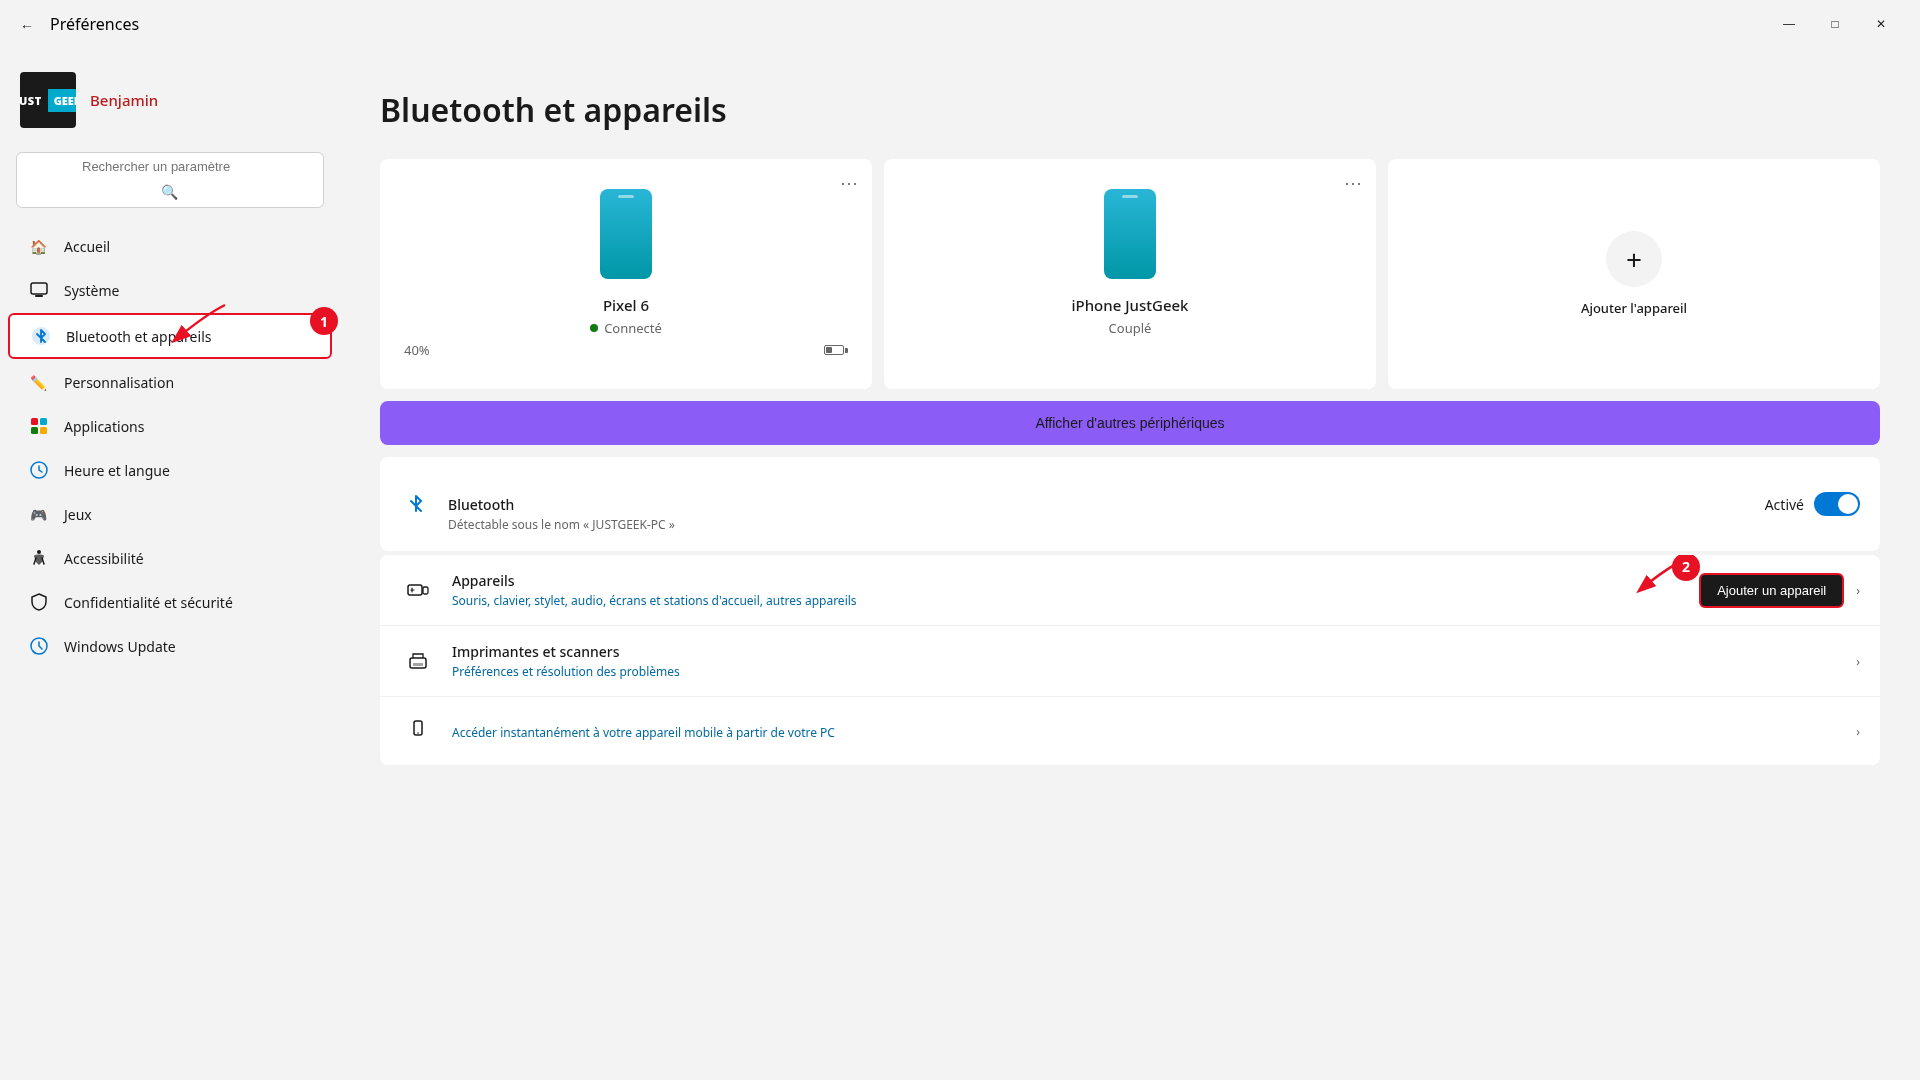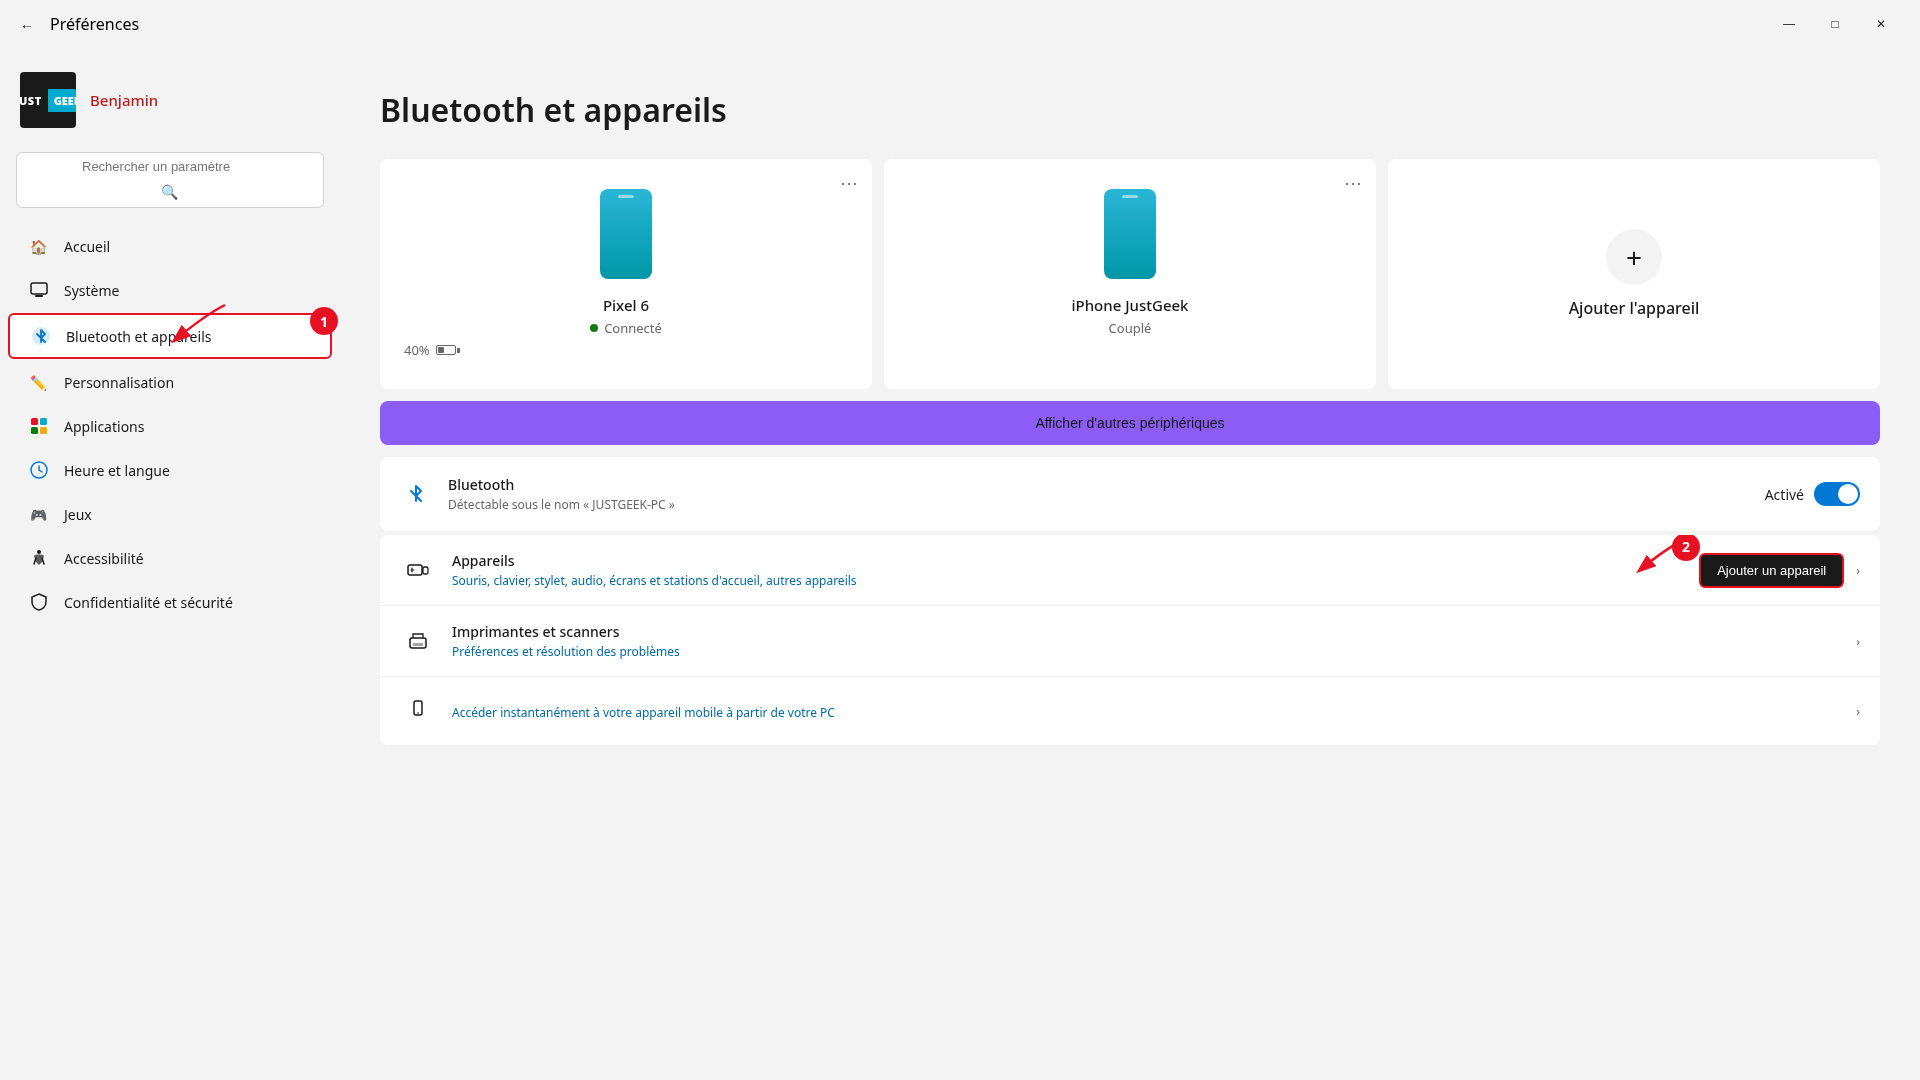--- a/index.html
+++ b/index.html
@@ -223,21 +223,21 @@
       display: inline-block;
     }
     .device-battery {
       font-size: 13px;
       color: #666;
       text-align: center;
       width: 100%;
       margin-top: 4px;
       display: flex;
       align-items: center;
-      justify-content: flex-start;
+      justify-content: space-between;
       gap: 6px;
     }
     .add-device-card {
       background: white;
       border-radius: 8px;
       padding: 20px 24px;
       flex: 1;
       display: flex;
       flex-direction: column;
       align-items: center;
@@ -251,21 +251,21 @@
       height: 56px;
       border-radius: 50%;
       background: #f3f3f3;
       display: flex;
       align-items: center;
       justify-content: center;
       font-size: 28px;
       color: #1a1a1a;
     }
     .add-label {
-      font-size: 16px;
+      font-size: 13px;
       font-weight: 500;
       color: #1a1a1a;
     }
 
     
     .show-more-btn {
       background: #8b5cf6;
       border-radius: 8px;
       padding: 14px 24px;
       display: flex;
@@ -367,21 +367,21 @@
     .bt-icon {
       width: 32px;
       height: 32px;
       display: flex;
       align-items: center;
       justify-content: center;
       color: #0078d4;
       font-size: 20px;
     }
     .bt-text { flex: 1; }
-    .bt-title { font-size: 14px; font-weight: 500; color: #1a1a1a; }
+    .bt-title { font-size: 14px; font-weight: 500; color: #1a1a1a; margin-top: 20px; }
     .bt-sub { font-size: 12px; color: #666; margin-top: 2px; }
     .bt-right {
       display: flex;
       align-items: center;
       gap: 10px;
     }
 
     
     .add-device-btn {
       background: #1a1a1a;
@@ -571,20 +571,30 @@
       </span>
       <span>Accessibilité</span>
     </div>
     <div class="nav-item">
       <span class="nav-icon">
         <svg width="20" height="20" viewBox="0 0 20 20" fill="none">
           <path d="M10 2 L17 5 L17 10 C17 14.5 13.5 17.5 10 18 C6.5 17.5 3 14.5 3 10 L3 5 Z" stroke="#1a1a1a" stroke-width="1.5" fill="none"></path>
         </svg>
       </span>
       <span>Confidentialité et sécurité</span>
+    </div>
+    <div class="nav-item">
+      <span class="nav-icon">
+        <svg width="20" height="20" viewBox="0 0 20 20" fill="none">
+          <circle cx="10" cy="10" r="8" stroke="#0078d4" stroke-width="1.5" fill="none"></circle>
+          <path d="M10 6 L10 10 L13 13" stroke="#0078d4" stroke-width="1.5" stroke-linecap="round"></path>
+          <path d="M14 3 L16 5 M6 17 L4 15" stroke="#0078d4" stroke-width="1.2" stroke-linecap="round"></path>
+        </svg>
+      </span>
+      <span>Windows Update</span>
     </div>
   </div>
 
   <div class="content">
     <h1 class="page-title">Bluetooth et appareils</h1>
 
     <div class="devices-row">
 
       <div class="device-card">
         <button class="device-card-menu">···</button>

